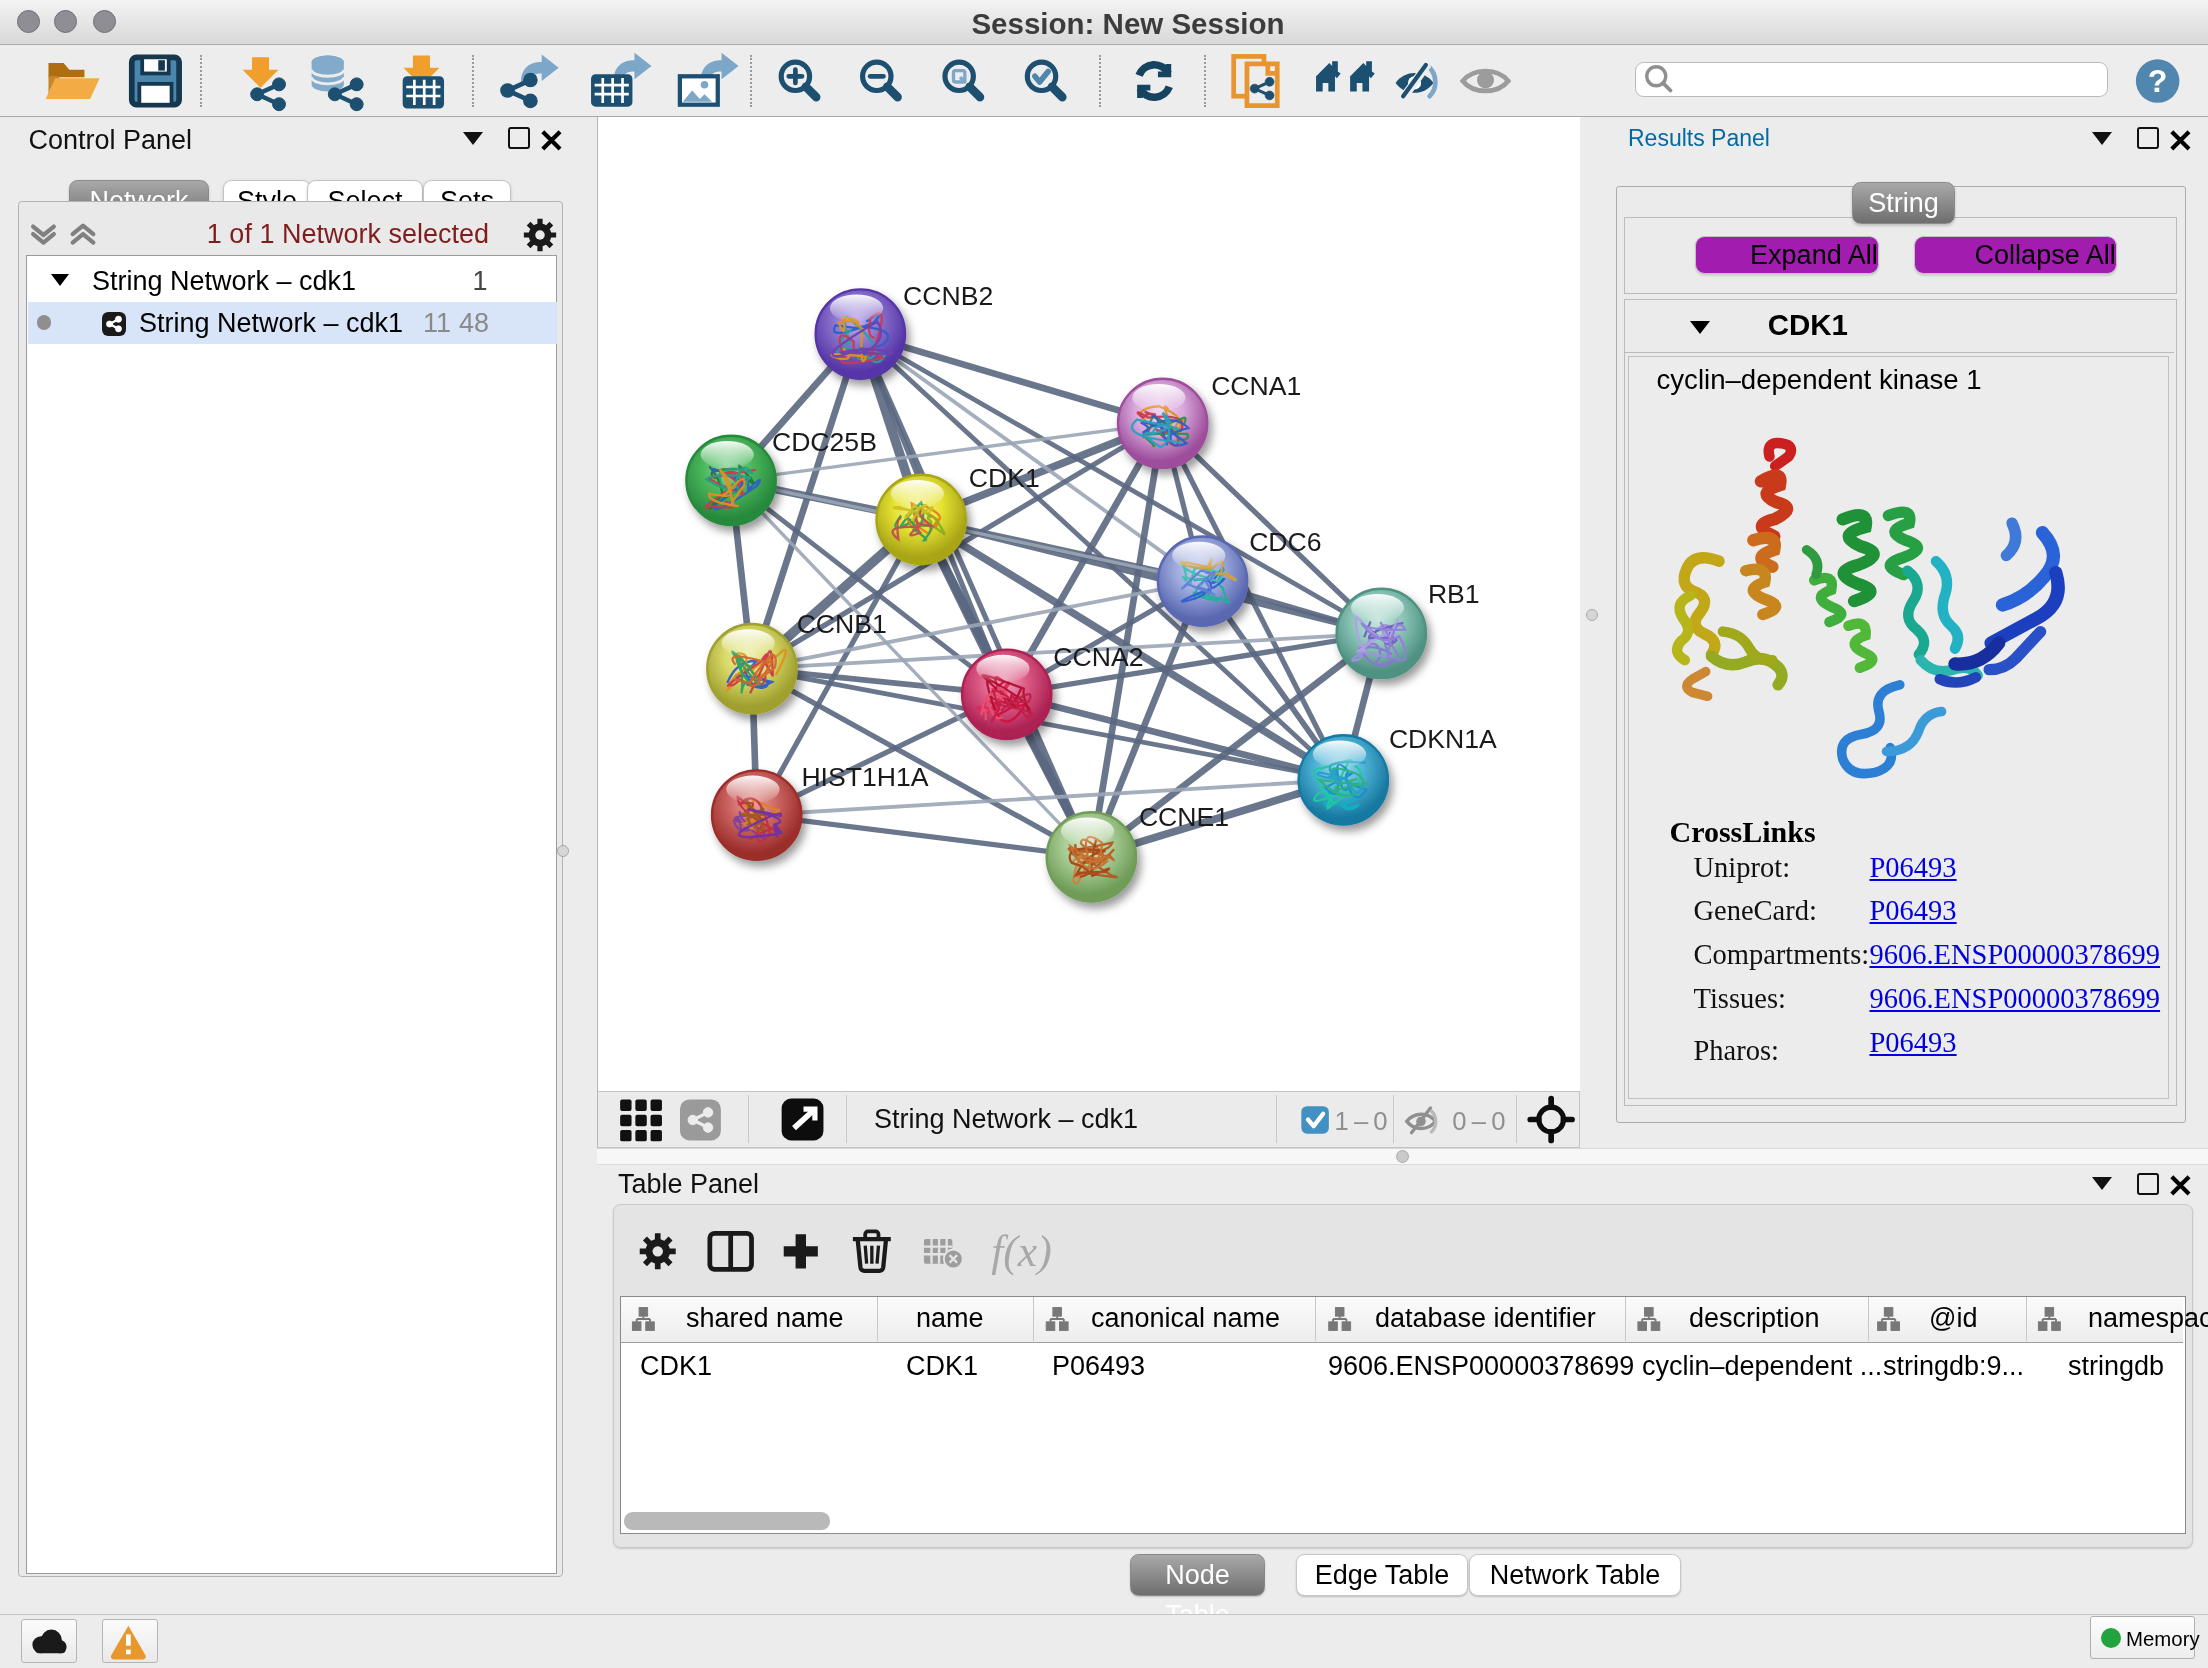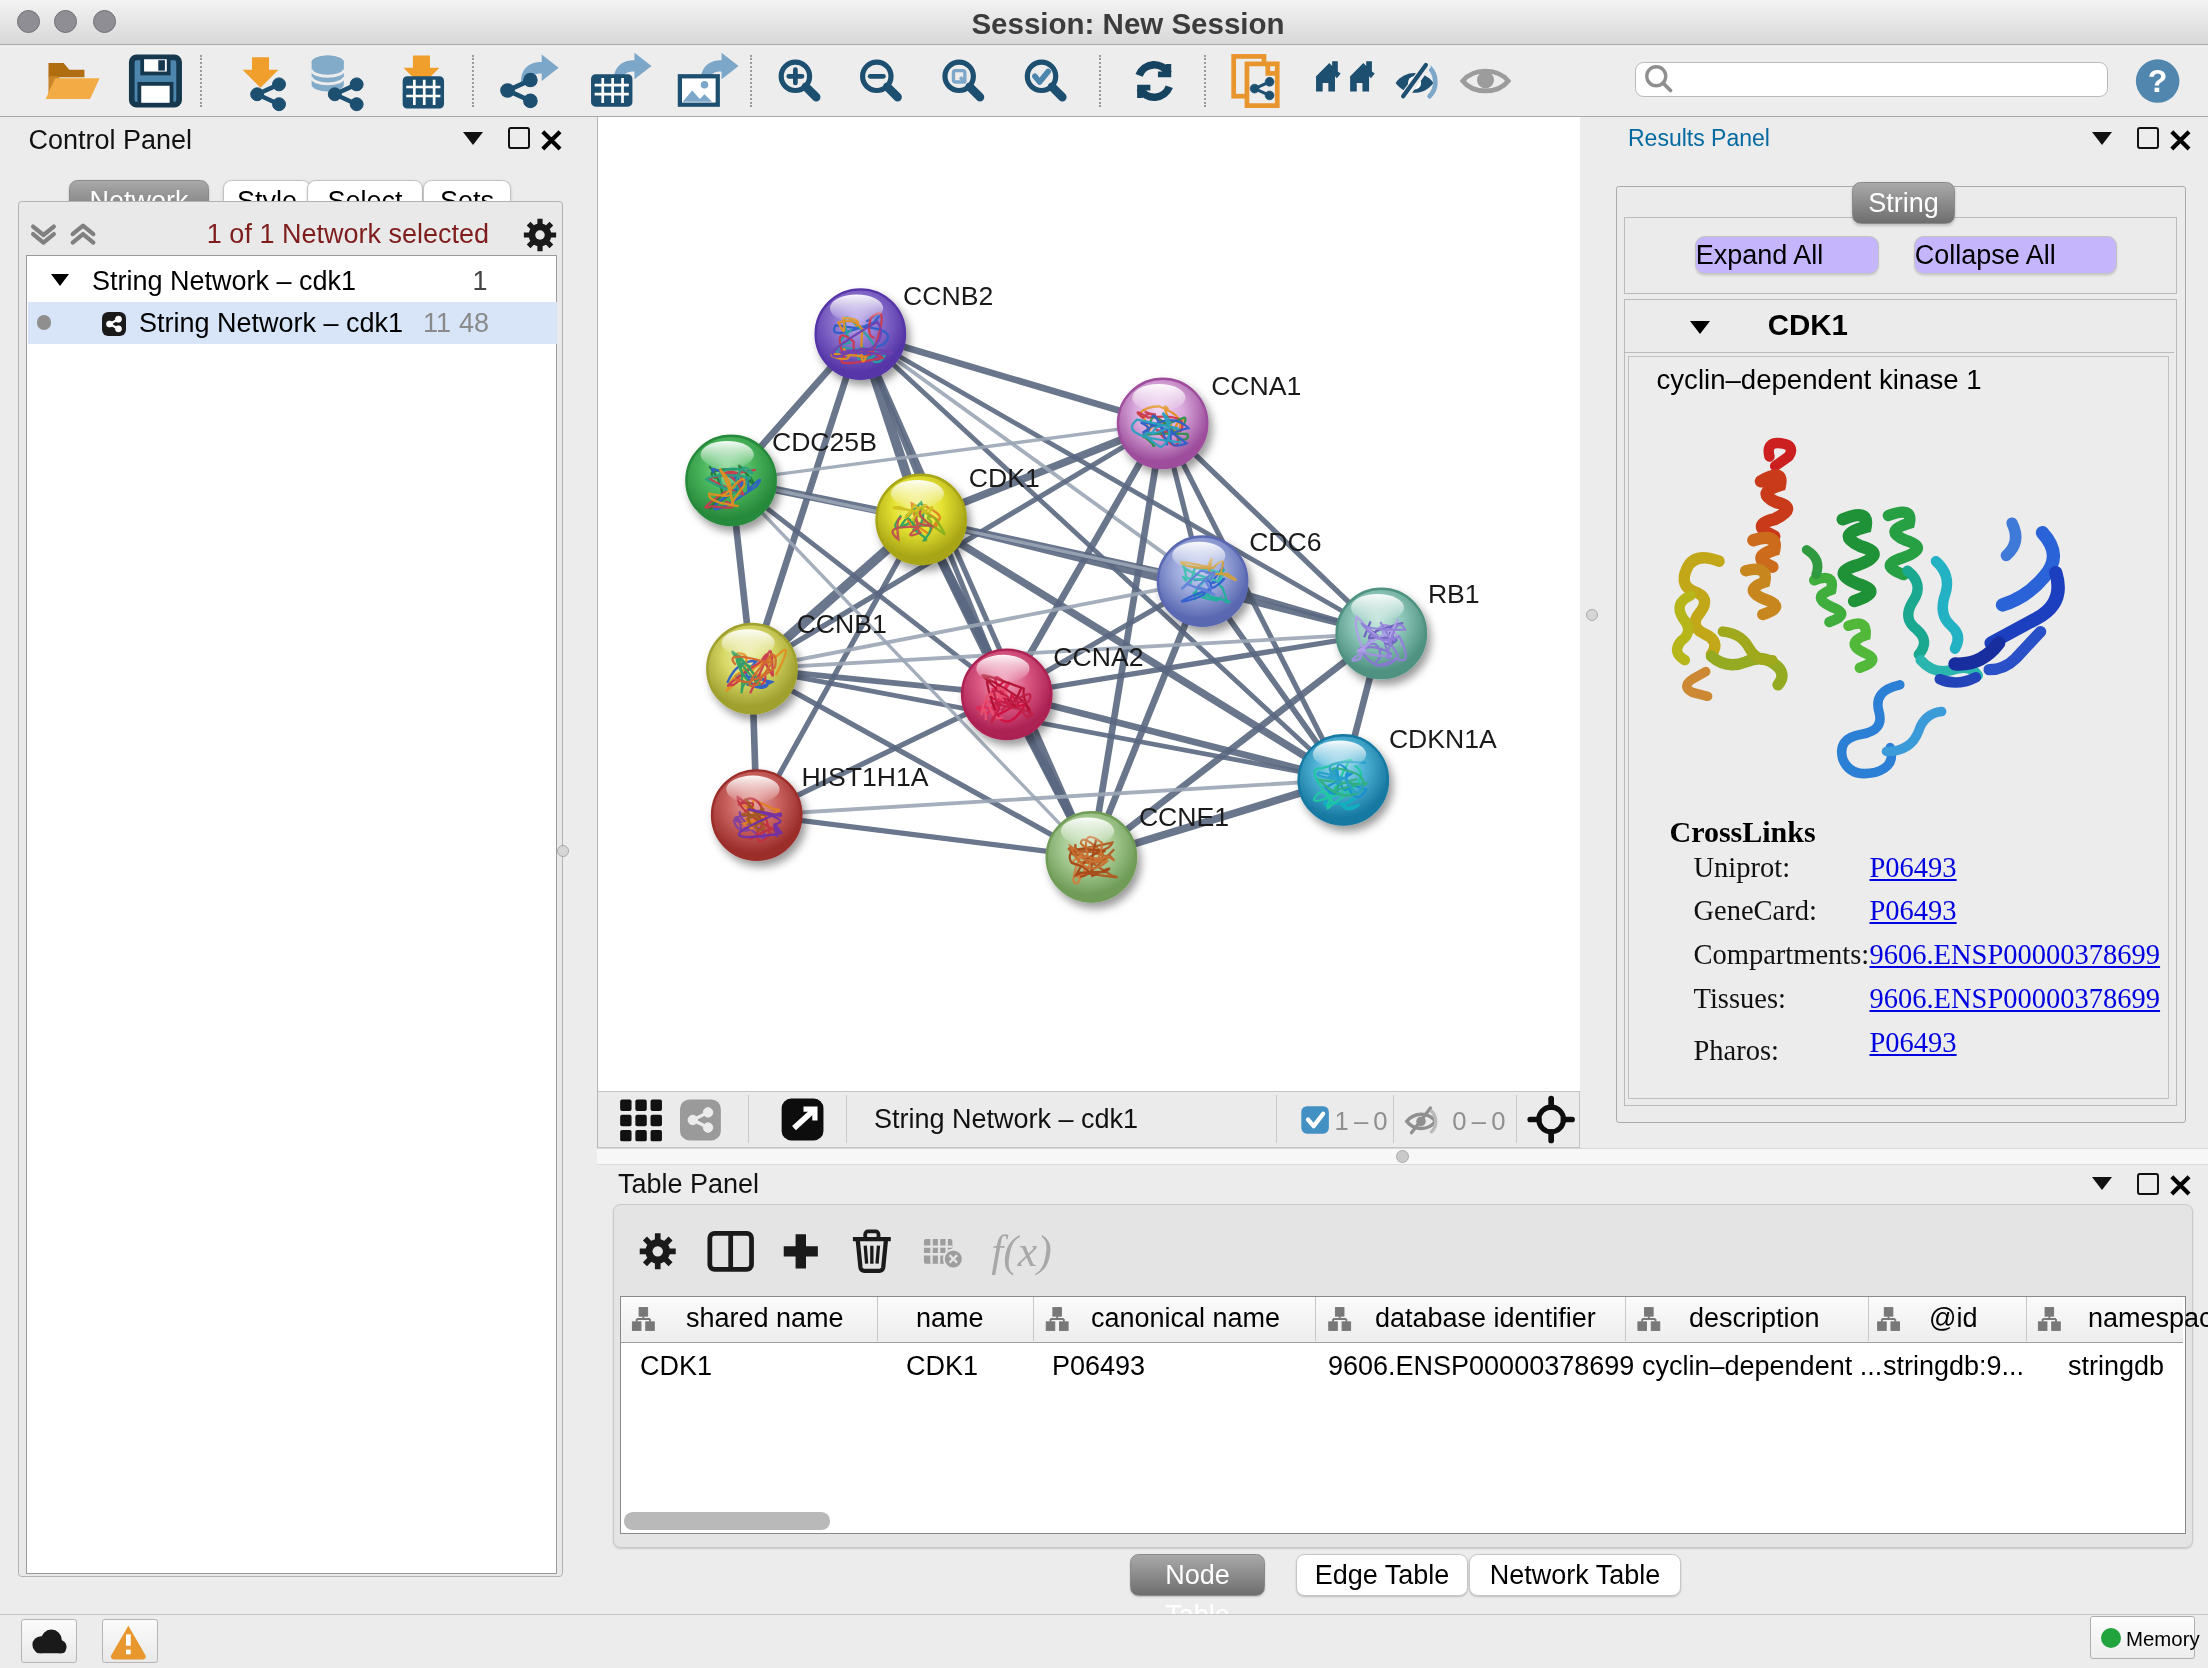--- a/index.html
+++ b/index.html
@@ -25,21 +25,21 @@
 .row2 { left:1px; top:46px; width:529px; height:42px; background:#d8e5f8; }
 
 #netpanel { left:597px; top:117px; width:983px; height:974px; background:#fff; border-left:1px solid #b5b5b5; }
 #netbar { left:597px; top:1091px; width:983px; height:57px; background:#ebebeb; border:1px solid #c4c4c4; border-left:1px solid #b5b5b5; }
 .nsep { top:3.8px; height:48px; width:0px; border-left:1.9px solid #c9c9c9; }
 #netsplit { left:597px; top:1148px; width:1611px; height:17px; background:#f7f7f7; border-top:1px solid #d8d8d8; border-bottom:1px solid #dcdcdc; }
 
 #rp-box { left:1616px; top:186px; width:570px; height:937px; background:#ebebeb; border:1.9px solid #ababab; border-radius:2.9px; }
 #rp-boxA { left:6.7px; top:30px; width:553px; height:77px; background:#ebebeb; border:1.9px solid #bbb; }
 #rp-boxB { left:6.7px; top:112px; width:553px; height:807px; background:#ebebeb; border:1.9px solid #bbb; }
-.rbtn { top:18px; height:38px; background:#c4b5fd; border:1px solid #c4c4c4; border-radius:9.5px; font-size:27px; text-align:left; line-height:36px; box-shadow:0 1.9px 1.9px rgba(0,0,0,0.12); }
+.rbtn { top:18px; height:38px; background:#a21caf; border:1px solid #c4c4c4; border-radius:9.5px; font-size:27px; text-align:right; line-height:36px; box-shadow:0 1.9px 1.9px rgba(0,0,0,0.12); }
 #rp-content { left:3.8px; top:56px; width:541px; height:743px; background:#ececec; border:1px solid #c0c0c0; }
 .serif { font-family:"Liberation Serif", serif; }
 .xl-label { font-size:28.5px; color:#111; }
 .xl-link { font-size:28.5px; color:#0000e0; text-decoration:underline; }
 
 #tp-container { left:613px; top:1204px; width:1580px; height:344px; background:#e4e4e4; border:1px solid #c9c9c9; border-radius:7.6px; box-shadow:0 1px 1.9px rgba(0,0,0,0.15); }
 #tp-table { left:620px; top:1296px; width:1566px; height:238px; background:#fff; border:1.9px solid #8a8a8a; }
 #tp-header { left:0; top:0; width:1562px; height:46px; background:linear-gradient(#fbfbfb,#ededed); border-bottom:1.9px solid #9e9e9e; font-size:27px; }
 .hcol { top:0; height:44px; border-left:1px solid #c8c8c8; }
 .btab { height:42px; font-size:27px; text-align:center; background:#fff; border:1px solid #c6c6c6; color:#000; line-height:40px; border-radius:8.6px; box-shadow:0 1px 1.9px rgba(0,0,0,0.2); }

